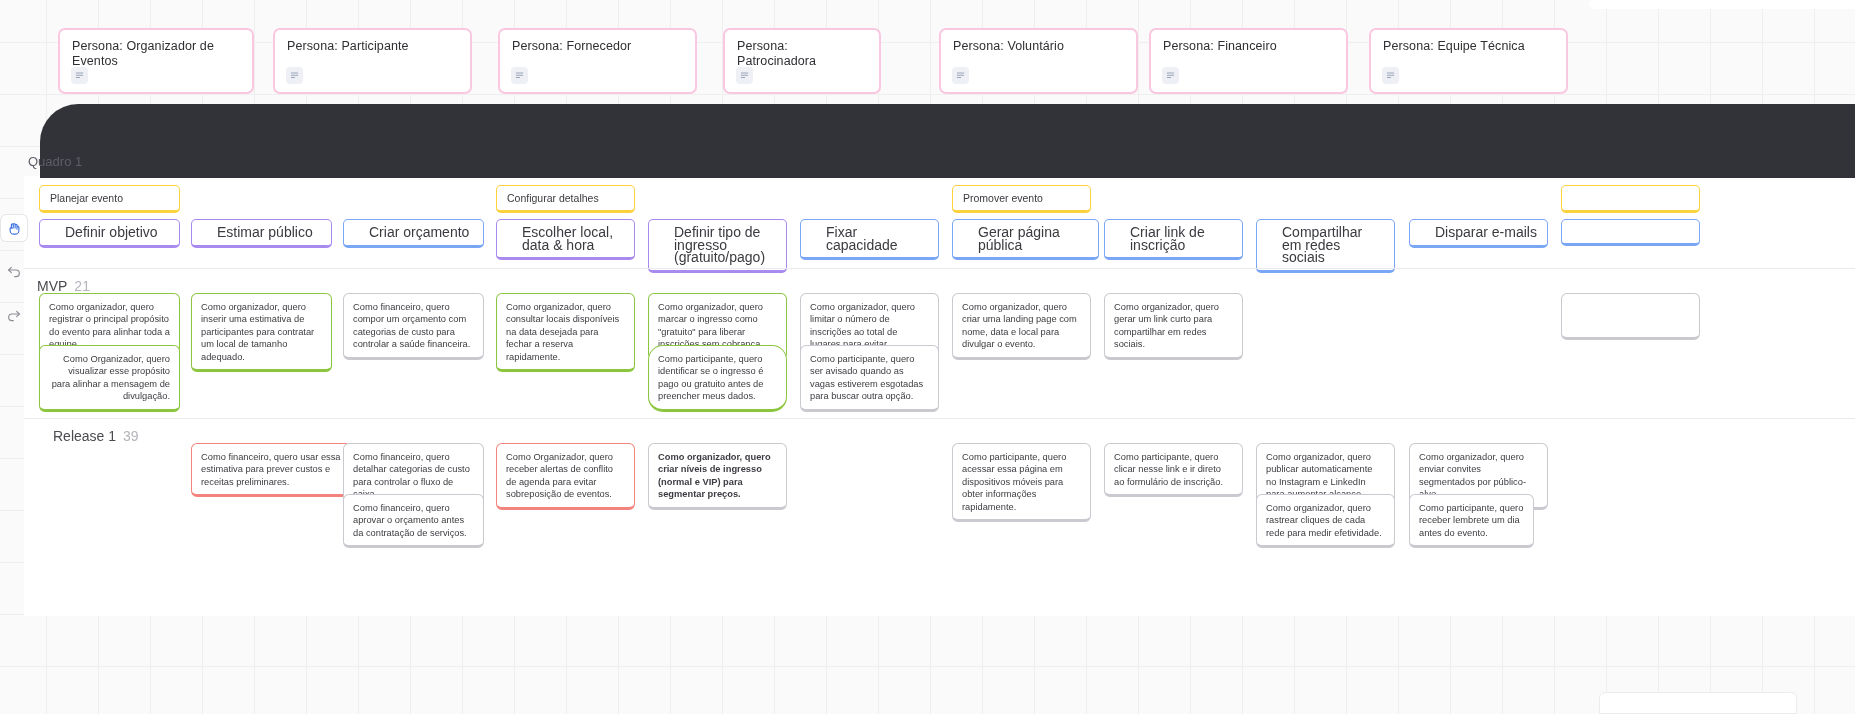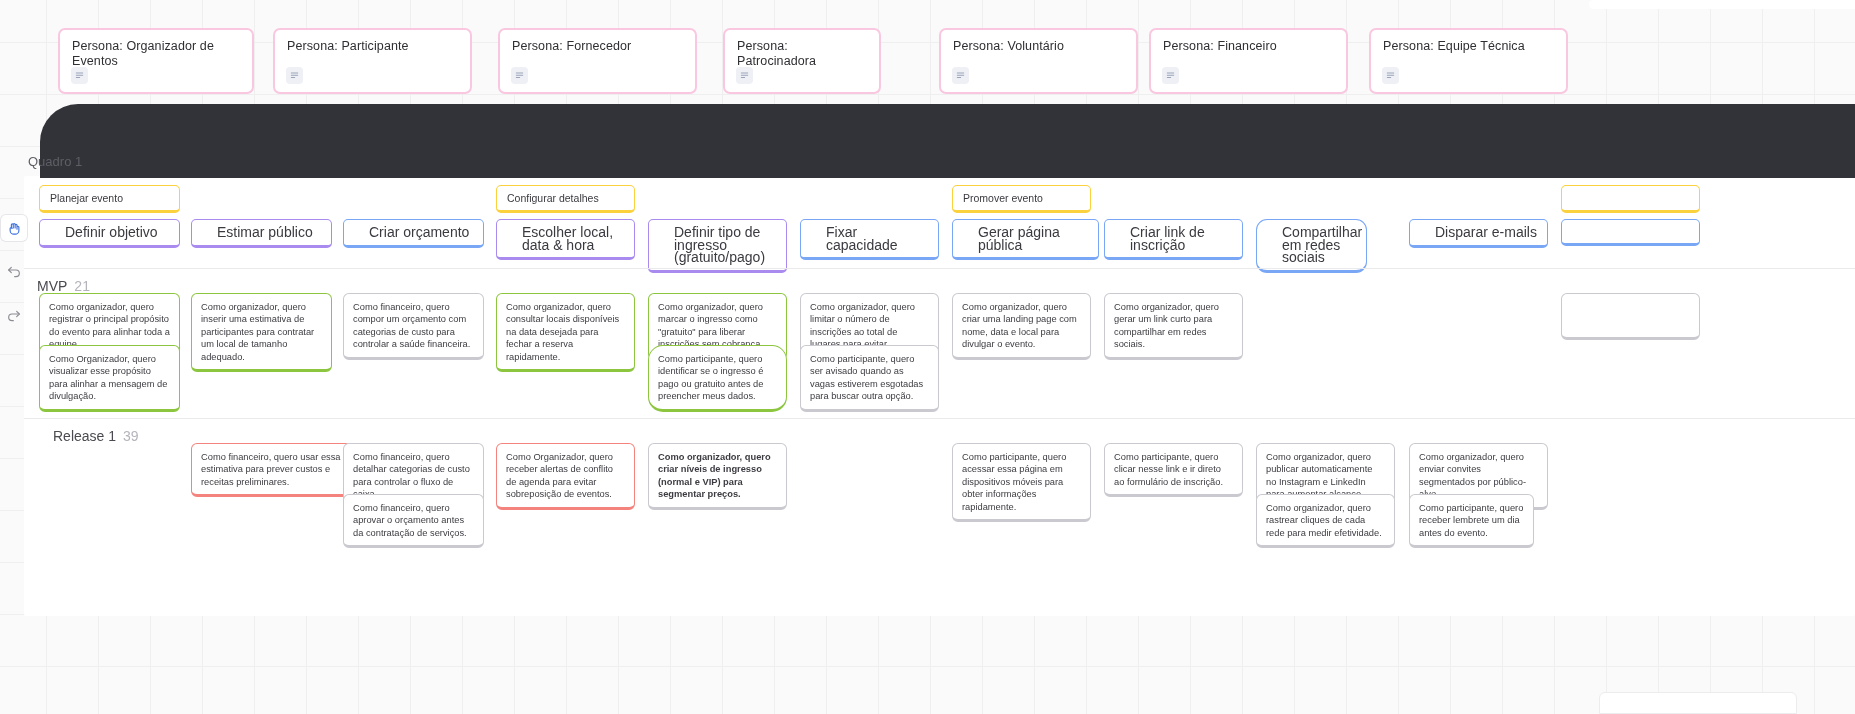--- a/index.html
+++ b/index.html
@@ -272,21 +272,21 @@
       </div>
       <div class="step-card" style="left: 800px; width: 139px;">
         <div class="lbl">Fixar capacidade</div>
       </div>
       <div class="step-card" style="left: 952px; width: 147px;">
         <div class="lbl">Gerar página pública</div>
       </div>
       <div class="step-card" style="left: 1104px; width: 139px;">
         <div class="lbl">Criar link de inscrição</div>
       </div>
-      <div class="step-card" style="left: 1256px; width: 111px; border-radius: 11px;">
+      <div class="step-card" style="left: 1256px; width: 139px;">
         <div class="lbl">Compartilhar em redes sociais</div>
       </div>
       <div class="step-card" style="left: 1409px; width: 139px;">
         <div class="lbl">Disparar e-mails</div>
       </div>
       <div class="step-card" style="left: 1561px; width: 139px;">
         <div class="lbl"></div>
       </div>
     </div>
   <div id="lanes-layer">
@@ -315,21 +315,21 @@
       </div>
       <div class="story-card gray" style="left: 952px; top: 293px; width: 139px; min-height: 47px;">
         <div class="txt">Como organizador, quero criar uma landing page com nome, data e local para divulgar o evento.</div>
       </div>
       <div class="story-card gray" style="left: 1104px; top: 293px; width: 139px; min-height: 47px;">
         <div class="txt">Como organizador, quero gerar um link curto para compartilhar em redes sociais.</div>
       </div>
       <div class="story-card gray" style="left: 1561px; top: 293px; width: 139px; min-height: 47px;">
         <div class="txt"></div>
       </div>
-      <div class="story-card green" style="left: 39px; top: 345px; width: 141px; min-height: 47px;">
+      <div class="story-card green" style="left: 39px; top: 345px; width: 141px; min-height: 47px; text-align: right;">
         <div class="txt">Como Organizador, quero visualizar esse propósito para alinhar a mensagem de divulgação.</div>
       </div>
       <div class="story-card green" style="left: 648px; top: 345px; width: 139px; min-height: 47px; border-radius: 15px;">
         <div class="txt">Como participante, quero identificar se o ingresso é pago ou gratuito antes de preencher meus dados.</div>
       </div>
       <div class="story-card gray" style="left: 800px; top: 345px; width: 139px; min-height: 47px;">
         <div class="txt">Como participante, quero ser avisado quando as vagas estiverem esgotadas para buscar outra opção.</div>
       </div>
       <div class="lane-divider" style="top: 418px;"></div>
       <div class="lane-header" style="top: 428px; padding-left: 16px;">

